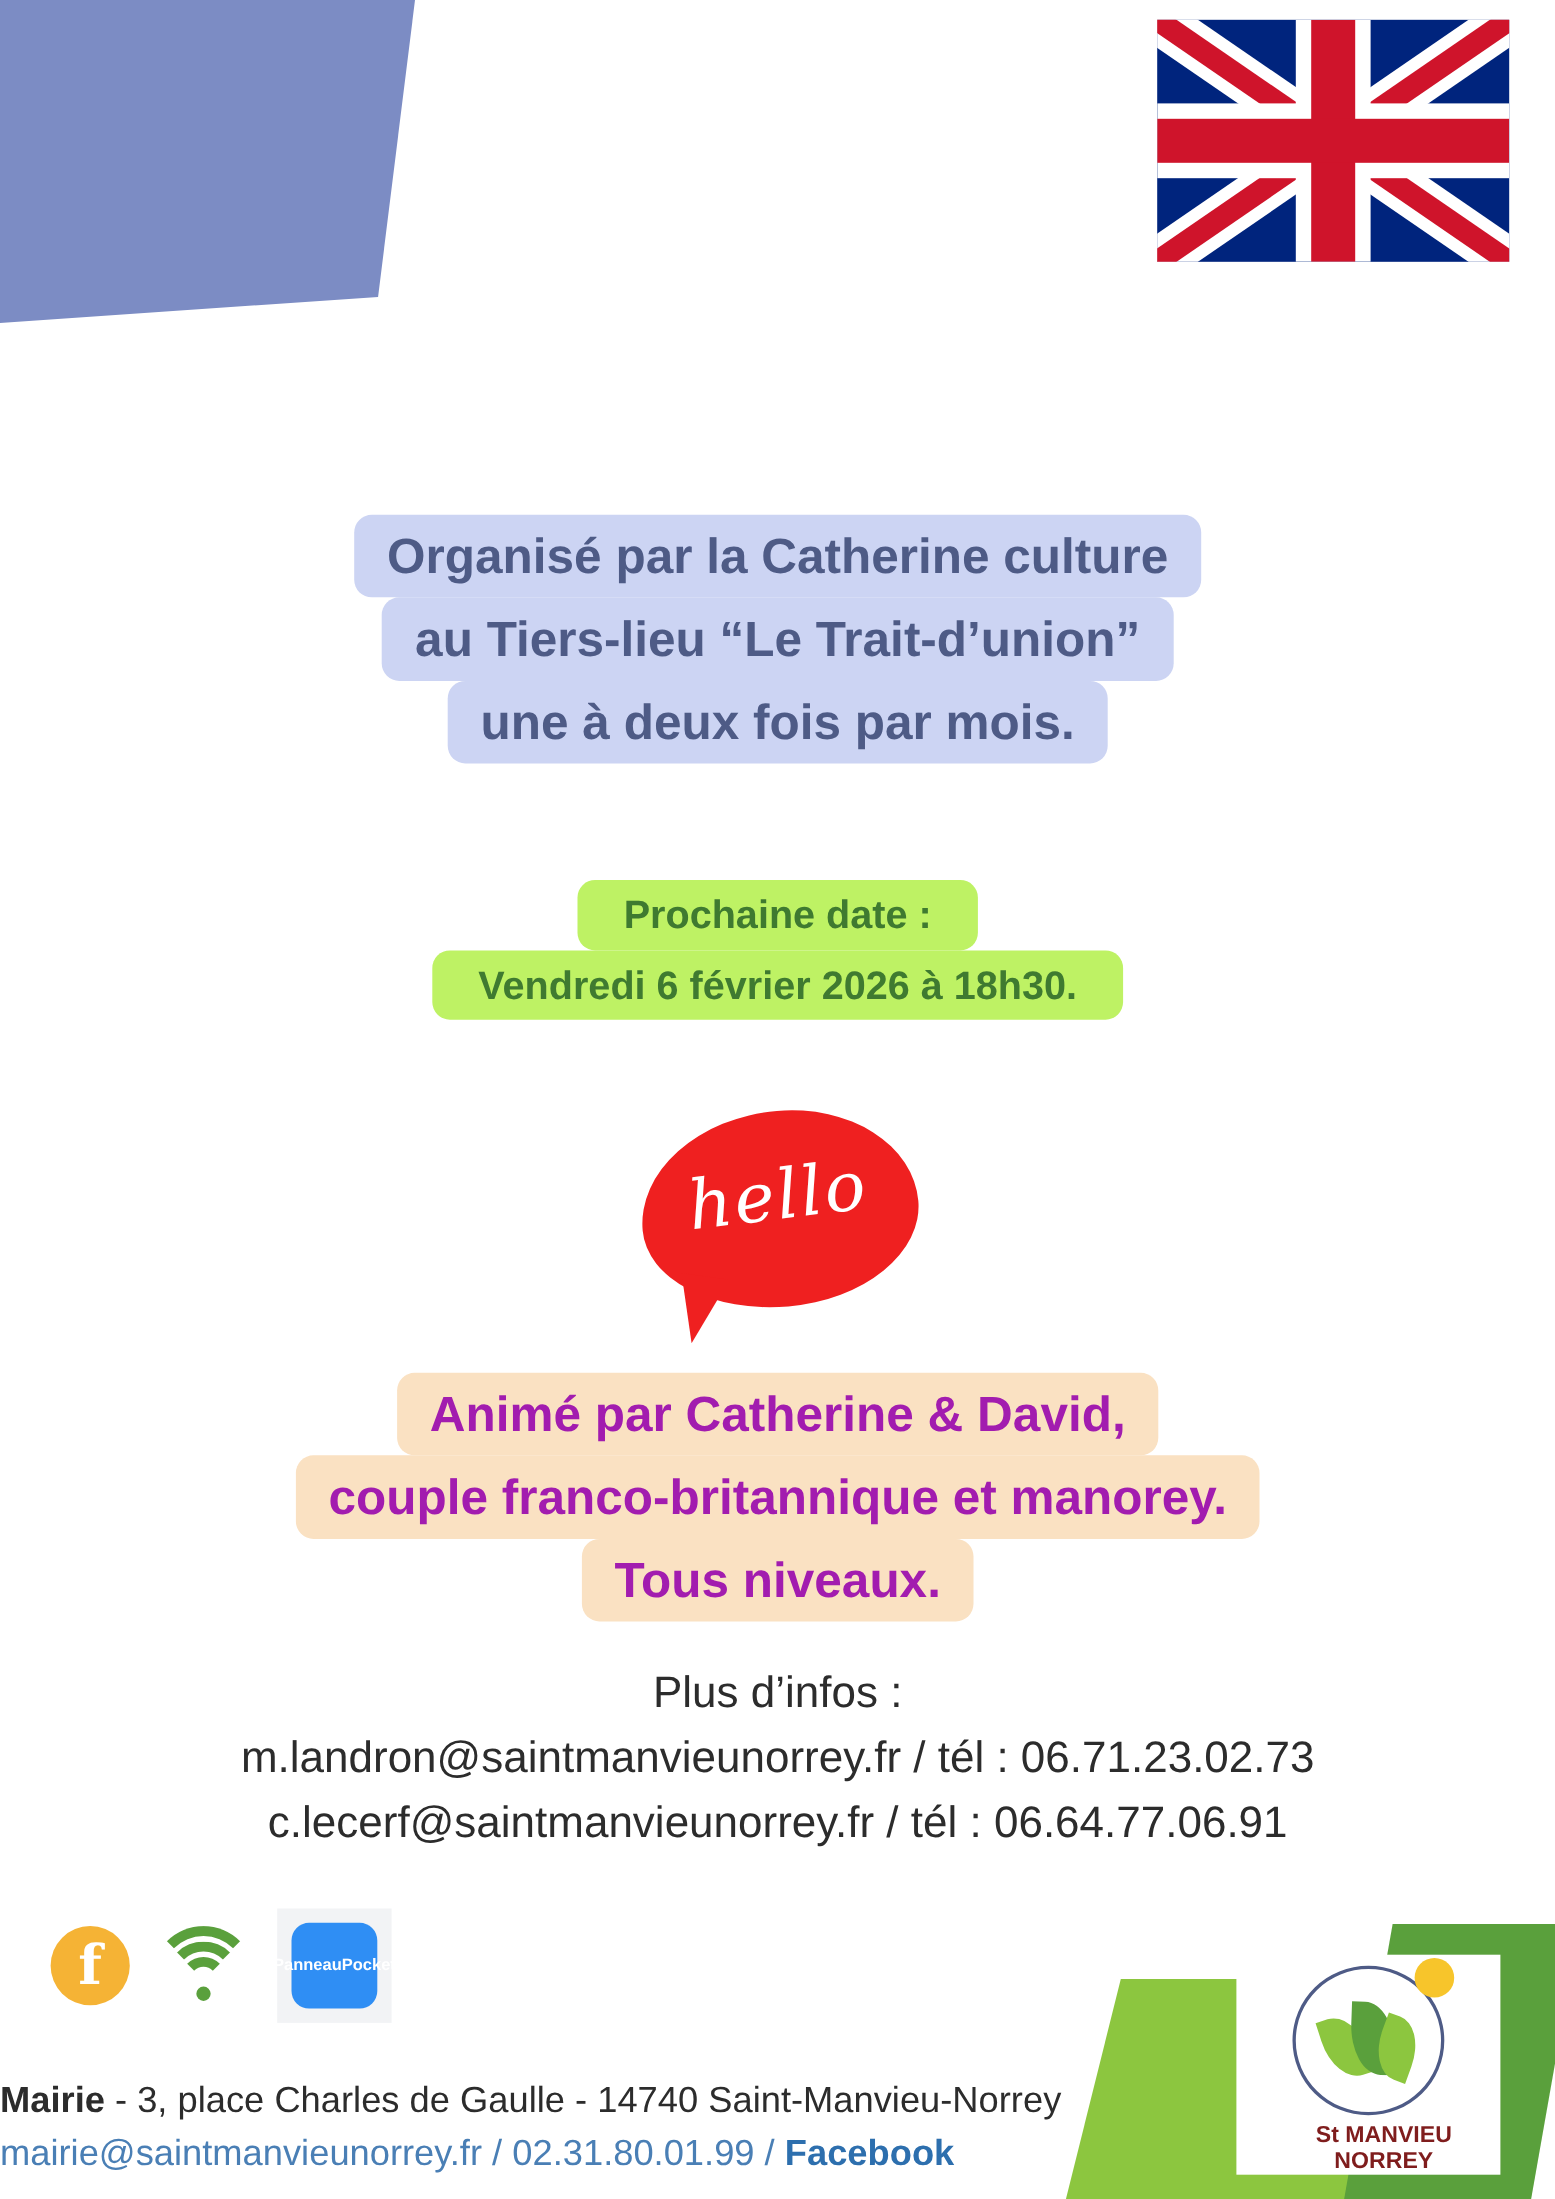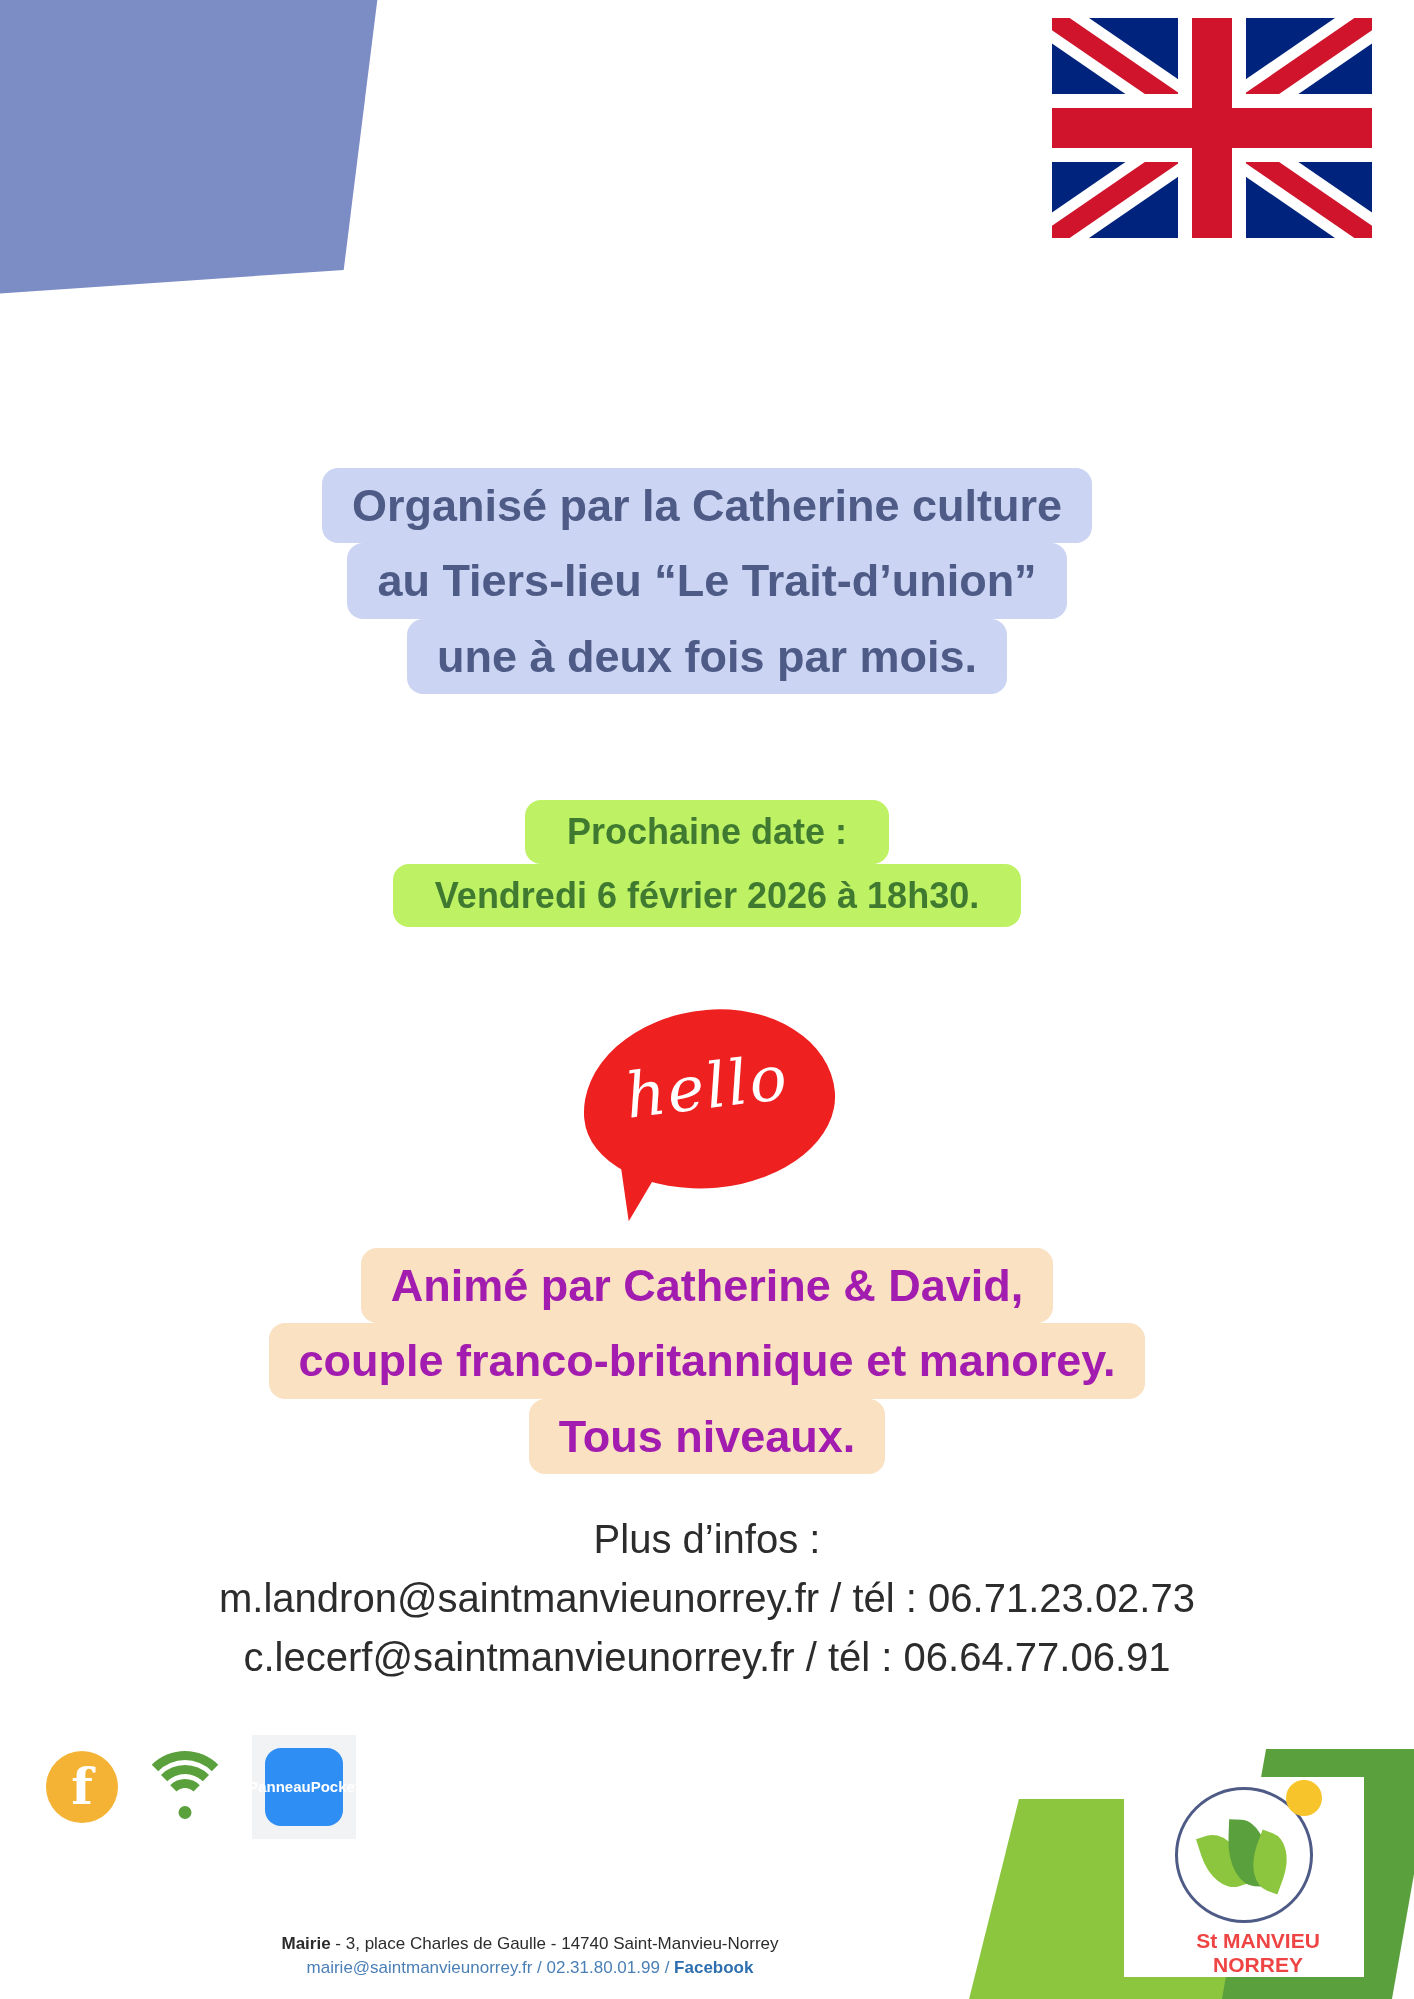--- a/index.html
+++ b/index.html
@@ -285,35 +285,34 @@
   .logo-circle .leaf.l1 { width: 38px; height: 58px; left: 26px; top: 42px; transform: rotate(-18deg); background: #8cc63f; }
   .logo-circle .leaf.l2 { width: 40px; height: 66px; left: 50px; top: 30px; transform: rotate(2deg); background: #5aa03c; }
   .logo-circle .leaf.l3 { width: 36px; height: 56px; left: 74px; top: 44px; transform: rotate(20deg); background: #8cc63f; }
   .logo-circle .sun {
     position: absolute; right: -12px; top: -10px;
     width: 36px; height: 36px; border-radius: 50%; background: #f7c52b;
   }
   .logo-text {
     margin-top: 6px;
     text-align: center;
-    color: #ef4444;
+    color: #7f1d1d;
     font-size: 21px;
     font-weight: bold;
     line-height: 1.15;
     margin-left: 28px;
   }
 
   
   .footer {
     position: absolute;
     left: 0; bottom: 18px;
     width: 1060px;
-    text-align: center;
     z-index: 4;
-    font-size: 17px;
+    font-size: 33px;
     color: #2c2c2c;
     line-height: 1.45;
   }
   .footer .line2 { color: #4a7fb5; }
   .footer .fb-link { color: #2d6fae; font-weight: bold; }
   .footer b { font-weight: bold; }
 </style>
 </head>
 <body>
 

